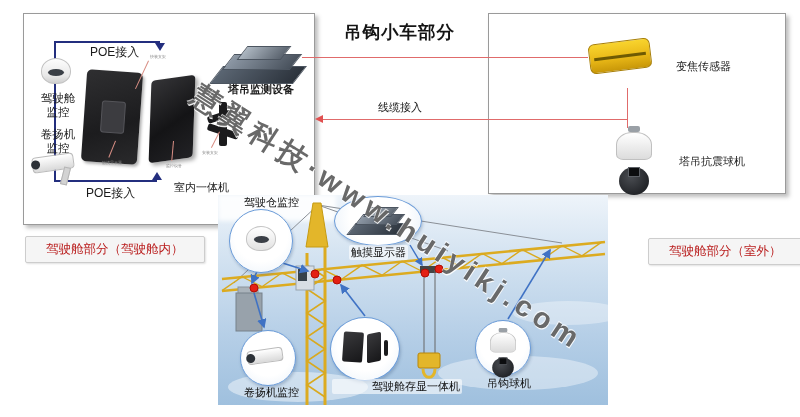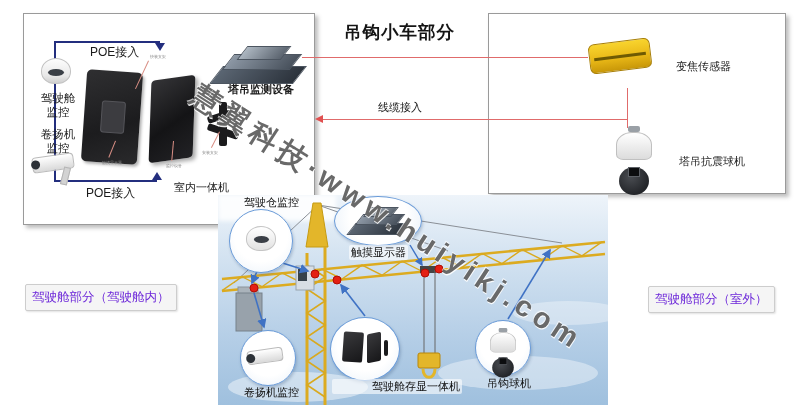--- a/index.html
+++ b/index.html
@@ -65,23 +65,23 @@
   .callout{position:absolute;border:1.5px solid #6a9bd8;border-radius:50%;
            background:radial-gradient(circle at 50% 40%,#ffffff 55%,#e9f1f9 100%);
            box-shadow:1px 2px 3px rgba(60,90,130,.3);}
   .photo-lbl{position:absolute;font-size:11px;color:#101010;white-space:nowrap;}
   .photo-lbl.bg{background:rgba(255,255,255,.6);padding:0 2px;border-radius:2px;}
   .mini-dome{width:28px;height:23px;background:linear-gradient(180deg,#fff,#e2e2e2);
              border-radius:50% 50% 45% 45%;border:1px solid #c5c5c5;overflow:hidden;}
   .mini-dome::after{content:"";display:block;margin:9px auto 0;width:15px;height:7px;border-radius:50%;background:#3a3f46;}
   .mini-screen{background:linear-gradient(150deg,#3a3a3d,#161618);border-radius:2px;position:absolute;}
   
-  .caption{position:absolute;font-size:12.5px;color:#6d28d9;background:#f5f5f5;
-           border:1px solid #cdcdcd;border-radius:2px;padding:4px 6px;box-shadow:1px 1px 2px rgba(0,0,0,.12);
-           white-space:nowrap;margin-top:48px;}
+  .caption{position:absolute;font-size:12.5px;color:#b91c1c;background:#f5f5f5;
+           border:1px solid #cdcdcd;border-radius:2px;padding:4px 20px;box-shadow:1px 1px 2px rgba(0,0,0,.12);
+           white-space:nowrap;}
   
   .watermark{left:205px;top:76px;transform:rotate(33deg);transform-origin:0 0;
              font-size:29px;font-weight:700;letter-spacing:5px;color:rgba(72,72,72,.82);
              text-shadow:1px 1px 0 rgba(255,255,255,.9),-1px -1px 0 rgba(255,255,255,.7);
              white-space:nowrap;z-index:9;pointer-events:none;}
 </style>
 </head>
 <body>
 
 <div class="stage">

